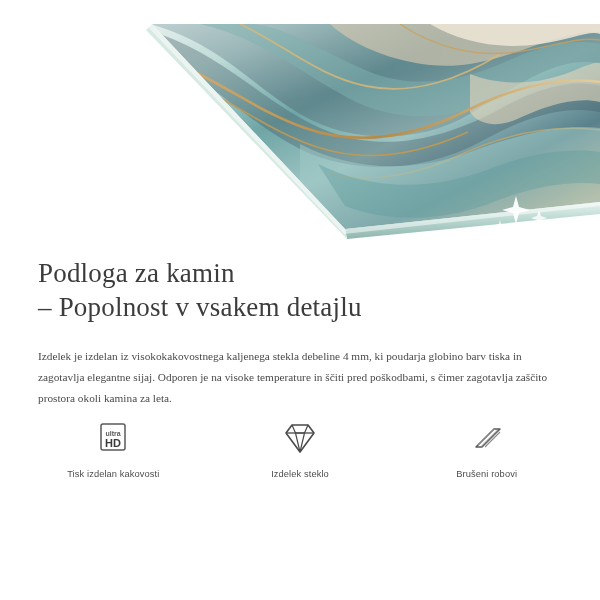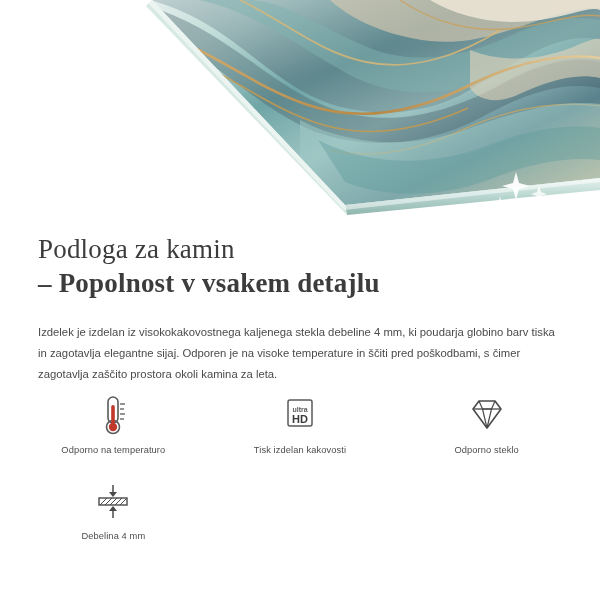--- a/index.html
+++ b/index.html
@@ -12,20 +12,21 @@
     overflow: hidden;
     background: #ffffff;
     font-family: "Liberation Sans", sans-serif;
     color: #3a3a3a;
   }
   .page {
     position: relative;
     width: 600px;
     height: 476px;
     background: #ffffff;
+    margin-top: 24px;
   }
 
   
   .hero {
     position: relative;
     width: 600px;
     height: 222px;
     overflow: hidden;
     background: #ffffff;
   }
@@ -45,33 +46,33 @@
     width: 530px;
     font-family: "Liberation Serif", serif;
     font-size: 27px;
     line-height: 34px;
     font-weight: 400;
     color: #3c3c3c;
     letter-spacing: 0.2px;
   }
   .headline .line2 {
     display: block;
-    font-weight: bold;
   }
 
   
   .body-copy {
     position: absolute;
     left: 38px;
     top: 311px;
     width: 528px;
     font-size: 11.3px;
     line-height: 21px;
     color: #4a4a4a;
     text-align: left;
+    font-family: Liberation Serif, serif;
   }
 
   
   .features {
     position: absolute;
     left: 20px;
     top: 392px;
     width: 560px;
     display: grid;
     grid-template-columns: repeat(3, 1fr);
@@ -174,35 +175,20 @@
 
   <div class="headline">
     <span>Podloga za kamin</span>
     <span class="line2">– Popolnost v vsakem detajlu</span>
   </div>
 
   <p class="body-copy">Izdelek je izdelan iz visokokakovostnega kaljenega stekla debeline 4 mm, ki poudarja globino barv tiska in zagotavlja elegantne sijaj. Odporen je na visoke temperature in ščiti pred poškodbami, s čimer zagotavlja zaščito prostora okoli kamina za leta.</p>
 
   <div class="features">
 
-    <div class="feature">
-      <div class="ico">
-        <svg width="40" height="44" viewBox="0 0 40 44">
-          <rect x="15" y="4" width="10" height="26" rx="5" fill="none" stroke="#5a5a5a" stroke-width="1.6"></rect>
-          <circle cx="20" cy="34" r="6.5" fill="none" stroke="#5a5a5a" stroke-width="1.6"></circle>
-          <rect x="18.2" y="12" width="3.6" height="20" rx="1.8" fill="#c0392b"></rect>
-          <circle cx="20" cy="34" r="4.2" fill="#c0392b"></circle>
-          <line x1="27" y1="11" x2="32" y2="11" stroke="#5a5a5a" stroke-width="1.3"></line>
-          <line x1="27" y1="16" x2="31" y2="16" stroke="#5a5a5a" stroke-width="1.3"></line>
-          <line x1="27" y1="21" x2="32" y2="21" stroke="#5a5a5a" stroke-width="1.3"></line>
-          <line x1="27" y1="26" x2="31" y2="26" stroke="#5a5a5a" stroke-width="1.3"></line>
-        </svg>
-      </div>
-      <div class="cap">Odporno na temperaturo</div>
-    </div>
 
     <div class="feature">
       <div class="ico">
         <svg width="46" height="44" viewBox="0 0 46 44">
           <rect x="11" y="7" width="24" height="26" rx="2" fill="none" stroke="#5a5a5a" stroke-width="1.5"></rect>
           <text x="23" y="18.5" font-family="Liberation Sans, sans-serif" font-size="7" font-weight="bold" fill="#5a5a5a" text-anchor="middle">ultra</text>
           <text x="23" y="29.5" font-family="Liberation Sans, sans-serif" font-size="11" font-weight="bold" fill="#3a3a3a" text-anchor="middle">HD</text>
         </svg>
       </div>
       <div class="cap">Tisk izdelan kakovosti</div>
@@ -212,36 +198,30 @@
     <div class="feature">
       <div class="ico">
         <svg width="46" height="40" viewBox="0 0 46 40">
           <path d="M9,14 L15,6 H31 L37,14 L23,33 Z" fill="none" stroke="#4a4a4a" stroke-width="1.6" stroke-linejoin="round"></path>
           <path d="M9,14 H37" stroke="#4a4a4a" stroke-width="1.3"></path>
           <path d="M15,6 L18.5,14 L23,33" stroke="#4a4a4a" stroke-width="1.2" fill="none"></path>
           <path d="M31,6 L27.5,14 L23,33" stroke="#4a4a4a" stroke-width="1.2" fill="none"></path>
           <path d="M18.5,14 H27.5" stroke="#4a4a4a" stroke-width="1.2"></path>
         </svg>
       </div>
-      <div class="cap">Odporno steklo</div>
+      <div class="cap">Izdelek steklo</div>
     </div>
-
 
     <div class="feature">
       <div class="ico">
-        <svg width="46" height="42" viewBox="0 0 46 42">
-          <line x1="23" y1="5" x2="23" y2="15" stroke="#4a4a4a" stroke-width="1.5"></line>
-          <path d="M19,12 L23,17 L27,12 Z" fill="#4a4a4a"></path>
-          <rect x="9" y="18" width="28" height="7" fill="none" stroke="#4a4a4a" stroke-width="1.4"></rect>
-          <line x1="10" y1="25" x2="17" y2="18" stroke="#4a4a4a" stroke-width="1"></line>
-          <line x1="15" y1="25" x2="22" y2="18" stroke="#4a4a4a" stroke-width="1"></line>
-          <line x1="20" y1="25" x2="27" y2="18" stroke="#4a4a4a" stroke-width="1"></line>
-          <line x1="25" y1="25" x2="32" y2="18" stroke="#4a4a4a" stroke-width="1"></line>
-          <line x1="30" y1="25" x2="36" y2="19" stroke="#4a4a4a" stroke-width="1"></line>
-          <path d="M19,31 L23,26 L27,31 Z" fill="#4a4a4a"></path>
-          <line x1="23" y1="28" x2="23" y2="38" stroke="#4a4a4a" stroke-width="1.5"></line>
+        <svg width="46" height="40" viewBox="0 0 46 40">
+          <path d="M12,28 L30,10 H36 L18,28 Z" fill="none" stroke="#5a5a5a" stroke-width="1.5" stroke-linejoin="round"></path>
+          <line x1="17" y1="28" x2="34" y2="11" stroke="#8a8a8a" stroke-width="1.1"></line>
+          <line x1="21" y1="28" x2="36" y2="13" stroke="#8a8a8a" stroke-width="1.1"></line>
+          <line x1="14" y1="26" x2="30" y2="10" stroke="#8a8a8a" stroke-width="1.1"></line>
         </svg>
       </div>
-      <div class="cap">Debelina 4 mm</div>
+      <div class="cap">Brušeni robovi</div>
     </div>
+
 
   </div>
 </div>
 
 </body></html>

